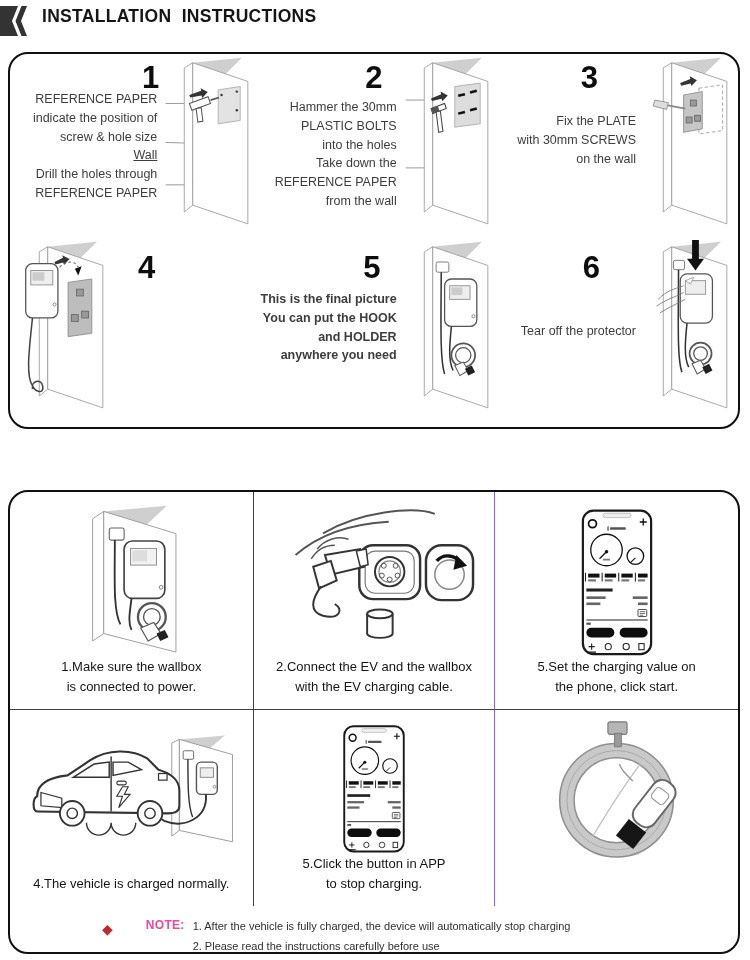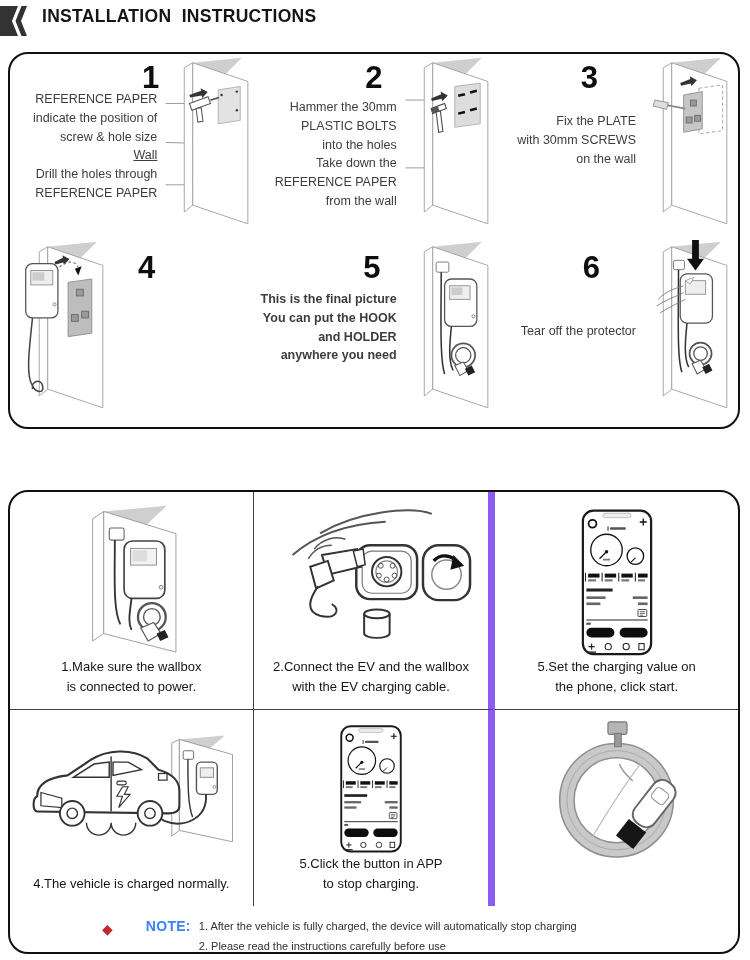--- a/index.html
+++ b/index.html
@@ -35,28 +35,28 @@
   .icell-2 .labels{padding-top:42px;} .icell-2 .g1{margin-top:18px;}
   .icell-3 .labels{padding-top:56px;}
   .icell-4 .labels{padding-top:62px;}
   .icell-5 .labels{padding-top:50px;font-weight:bold;}
   .icell-6 .labels{padding-top:82px;}
 
   
   .usage-grid{display:grid;grid-template-columns:1fr 1fr 1fr;grid-template-rows:218px 196px;}
   .ucell{position:relative;display:flex;flex-direction:column;align-items:center;box-sizing:border-box;}
   .u1,.u2,.u3{border-bottom:1px solid #3f3f3f;}
-  .u2,.u5{border-left:1px solid #3f3f3f;border-right:7px solid #8b5cf6;}
+  .u2,.u5{border-left:1px solid #3f3f3f;border-right:1px solid #8b5cf6;}
   .ucap{margin-top:auto;margin-bottom:12px;font-size:13px;color:#161616;text-align:center;
         line-height:1.55;white-space:pre-line;}
 
   
   .note-row{display:flex;align-items:flex-start;padding:12px 0 0 92px;}
   .note-diamond{color:#c1272d;font-size:14px;line-height:1;margin-top:4px;}
-  .note-label{color:#3b82f6;font-weight:800;font-size:14px;margin:0 8px 0 5px;letter-spacing:.3px;padding-left:28px;}
+  .note-label{color:#ec4899;font-weight:800;font-size:12px;margin:0 8px 0 5px;letter-spacing:.3px;padding-left:28px;}
   .note-items p{margin:0 0 3px 0;font-size:11px;color:#303030;line-height:1.5;}
 </style>
 </head>
 <body>
 
 <div class="page">
 
   <div class="sec-header" id="hdr1">
     <svg class="badge" viewBox="0 0 27 30">
       <polygon points="0,0 18,0 12,15 18,30 0,30" fill="#333"></polygon>

